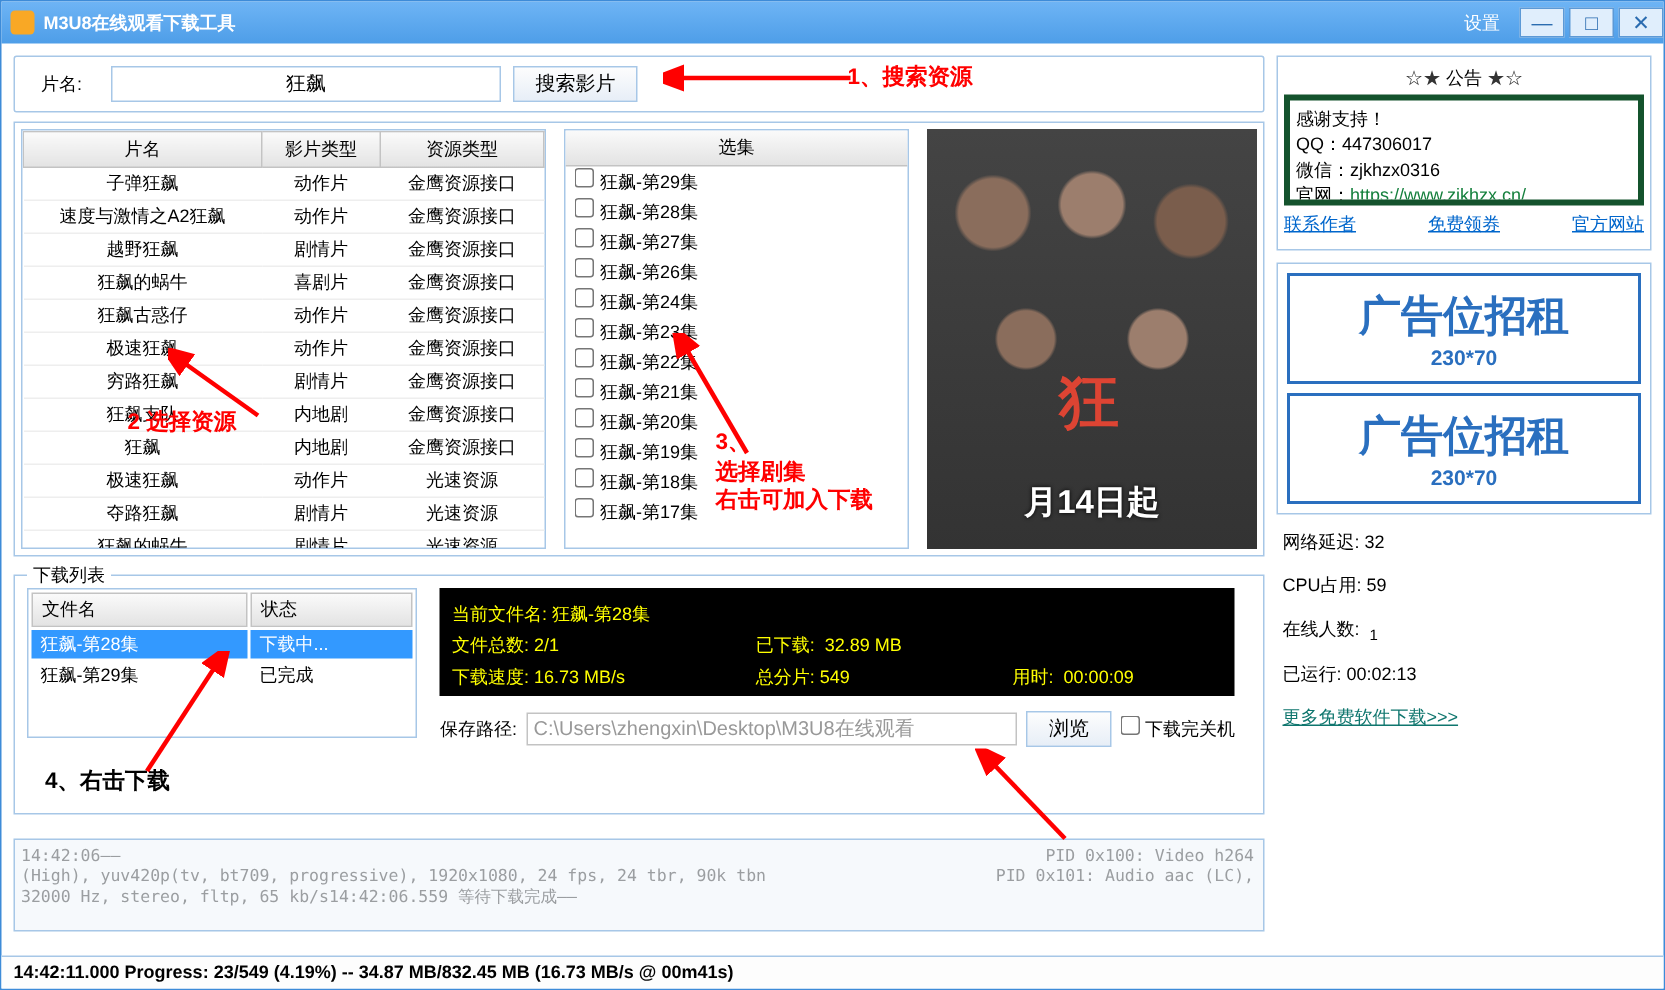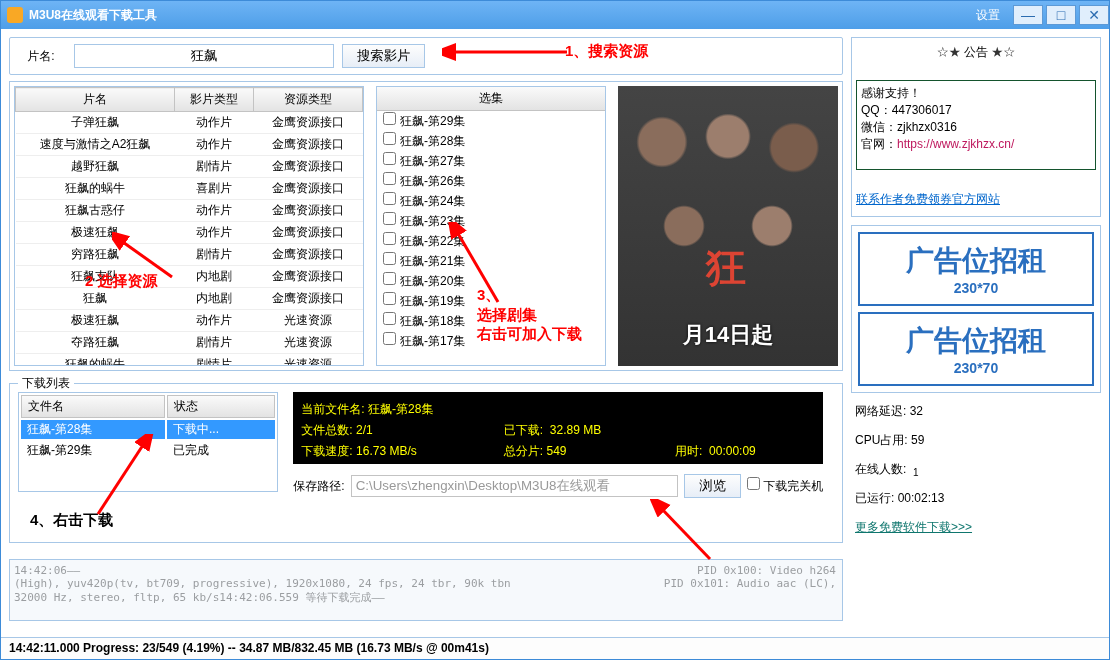--- a/index.html
+++ b/index.html
@@ -55,23 +55,23 @@
     .path-row { display: flex; align-items: center; gap: 6px; }
     .path-input { flex: 1; height: 22px; border: 1px solid #c3c3c3; padding: 0 4px; color: #999; }
     .anno4 { position: absolute; left: 20px; bottom: 12px; color: #000000; font-size: 15px; font-weight: bold; }
     .anno5 { position: absolute; right: 28px; bottom: -47px; color: #f00; font-size: 15px; font-weight: bold; }
     .log-box { border: 1px solid #a7c7e7; background: #f6f9fc; padding: 4px; height: 62px; color: #9b9ea1; font-family: monospace; font-size: 11px; margin-top: 10px; overflow: hidden; position: relative; }
     .log-right { position: absolute; right: 6px; top: 4px; color: #9b9ea1; text-align: right; }
     .statusbar { position: absolute; bottom: 0; left: 0; width: 100%; height: 22px; border-top: 1px solid #a7c7e7; padding: 3px 8px; font-weight: bold; background: #fdfdfd; }
     .notice-box { border: 1px solid #a7c7e7; padding: 4px; }
     .notice-title { text-align: center; padding: 2px; }
     .stars { color: #333; }
-    .notice-body { border: 1px solid #14532d; padding: 4px; margin: 17px 0; height: 90px; overflow: hidden;}
-    .notice-body a { color: #be185d; }
-    .notice-links { display: flex; justify-content: flex-start; padding: 4px 0; }
+    .notice-body { border: 4px solid #14532d; padding: 4px; margin: 0 0; height: 74px; overflow: hidden;}
+    .notice-body a { color: #15803d; }
+    .notice-links { display: flex; justify-content: space-between; padding: 4px 0; }
     .notice-links a { color: #0066cc; text-decoration: underline; cursor: pointer; }
     .ad-box { border: 2px solid #2a6fbf; text-align: center; padding: 8px 0; }
     .ad-title { color: #2a6fbf; font-size: 28px; font-weight: bold; }
     .ad-size { color: #2a6fbf; font-size: 14px; font-weight: bold; }
     .stat-row { padding: 2px 4px; }
     .more-link { color: #0f766e; text-decoration: underline; cursor: pointer; }
     ::-webkit-scrollbar { width: 16px; }
     ::-webkit-scrollbar-track { background: #f0f0f0; border: 1px solid #ddd; }
     ::-webkit-scrollbar-thumb { background: #cdcdcd; border: 1px solid #aaa; }
     .red-arrow-svg { position: absolute; pointer-events: none; z-index: 10; }

